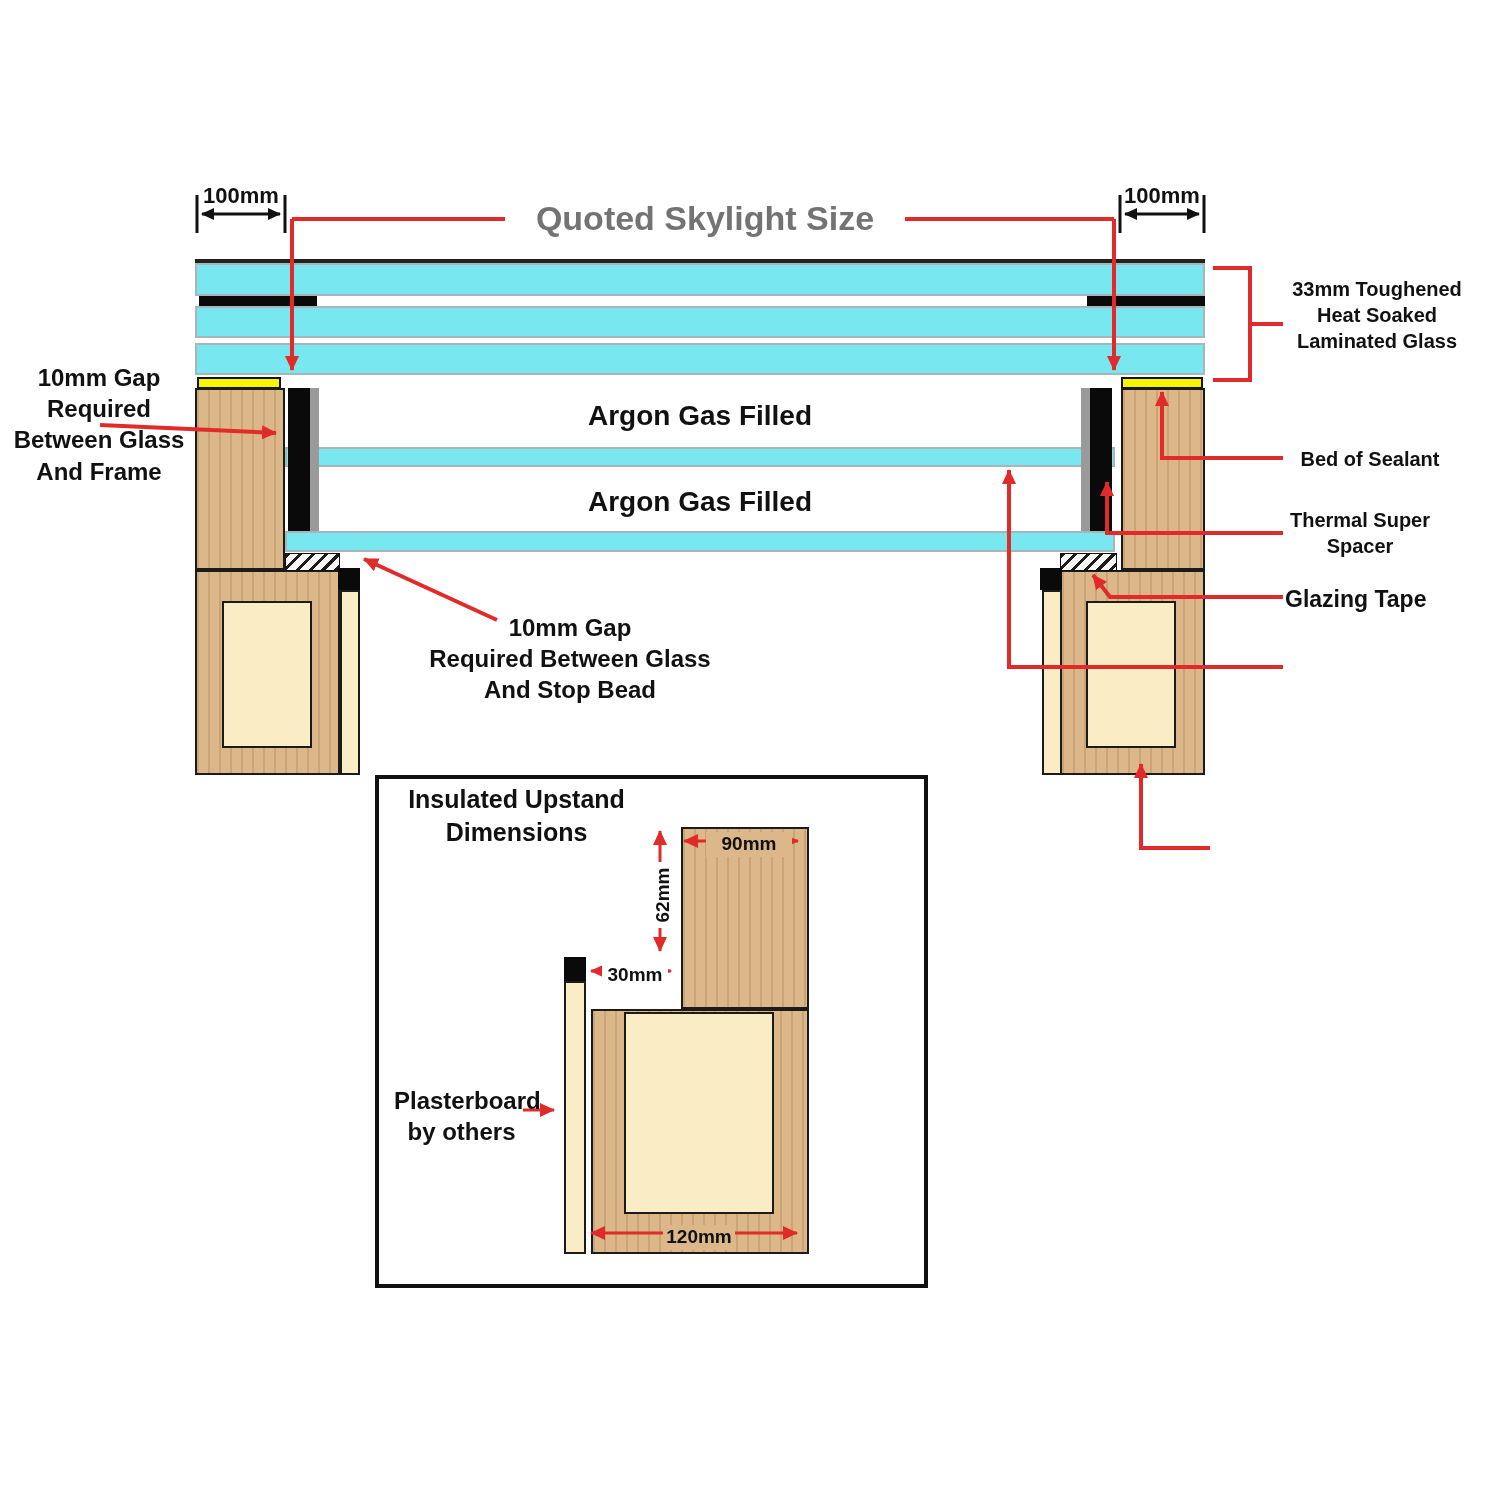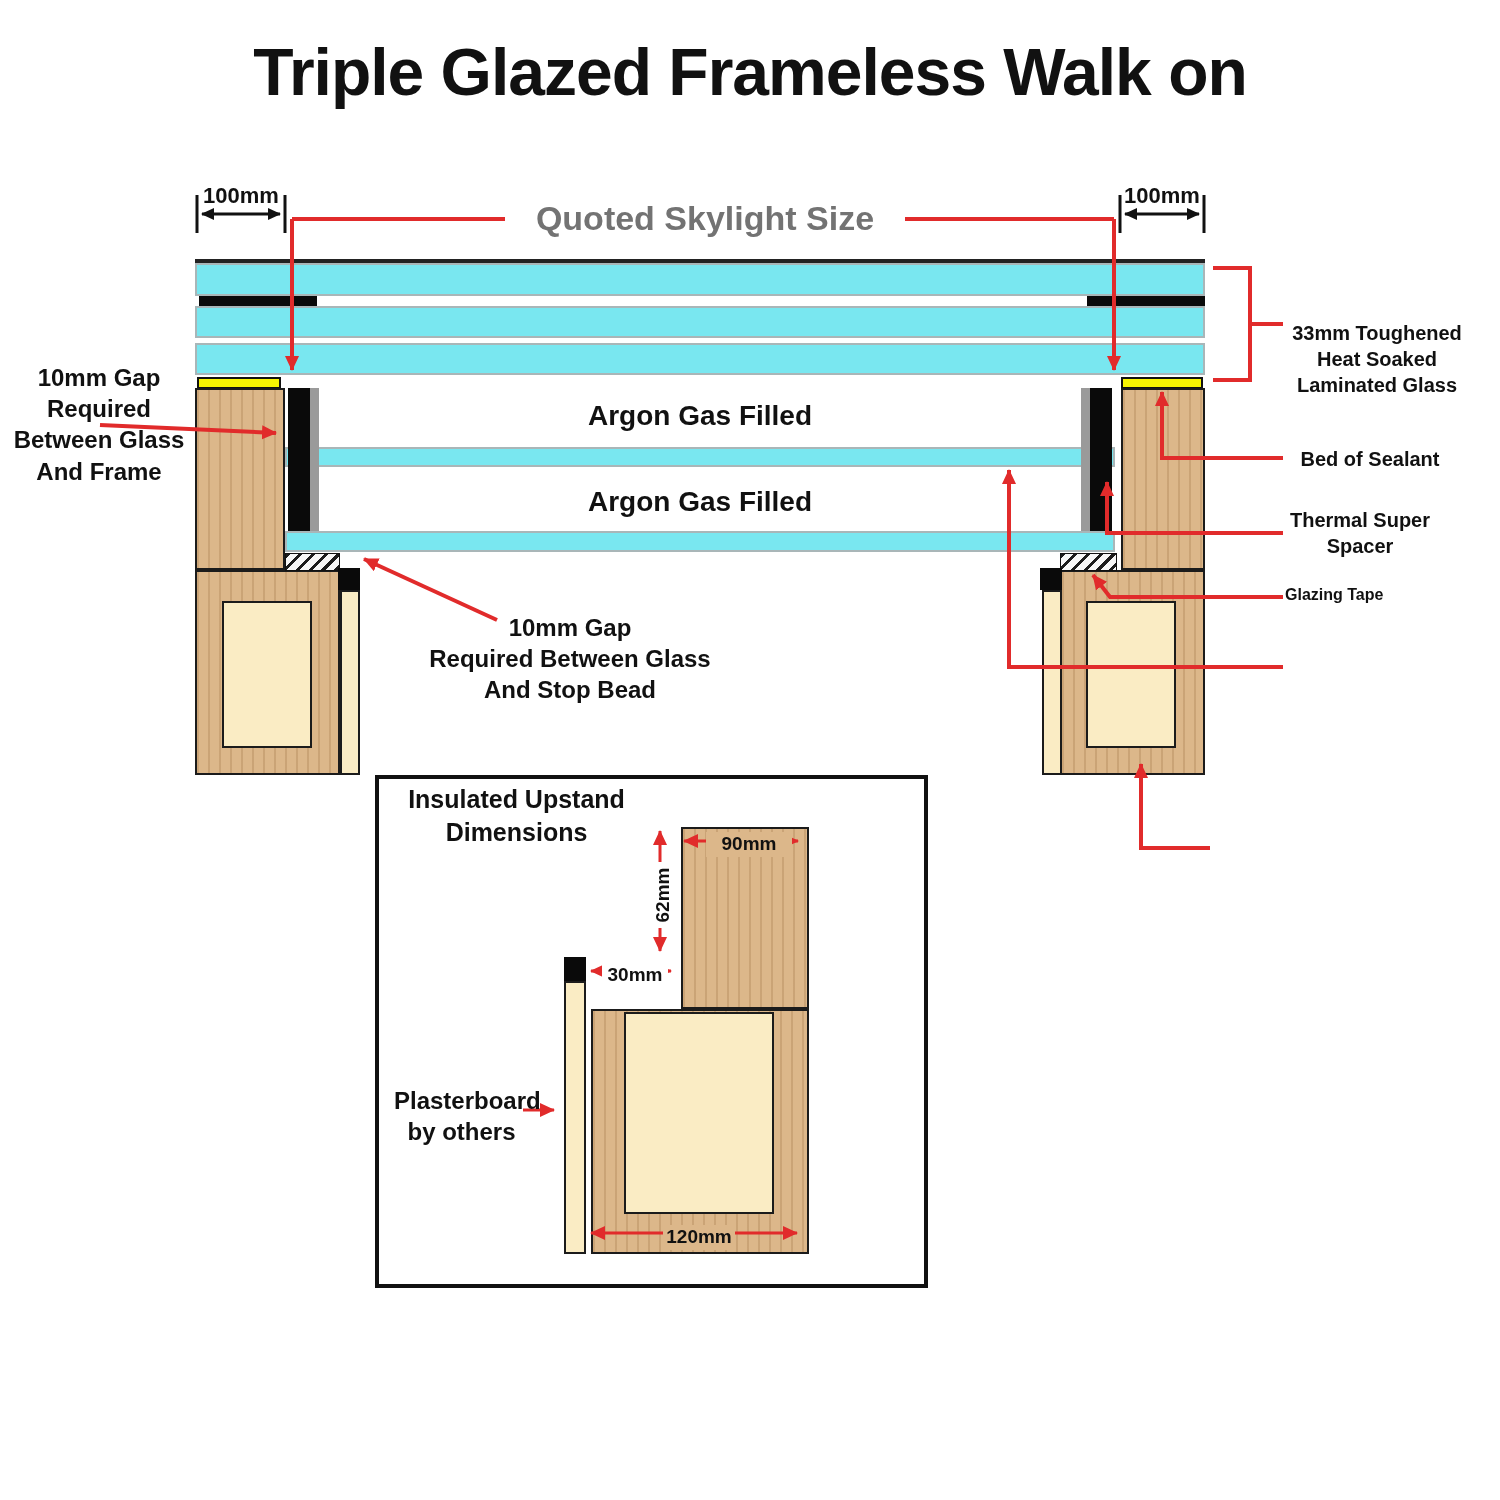--- a/index.html
+++ b/index.html
@@ -22,21 +22,20 @@
          font-size:66px;font-weight:800;letter-spacing:-1px;z-index:10;}
   #ann{position:absolute;left:0;top:0;z-index:5;pointer-events:none;}
   #inset{position:absolute;left:375px;top:775px;width:545px;height:505px;
          border:4px solid #111;background:#fff;}
 </style>
 </head>
 <body>
 
 <div id="canvas">
 
-  <div id="title">Triple Glazed Frameless Walk on</div>
 
   <div class="abs" style="left:195px;top:259px;width:1010px;height:4px;background:#222;"></div>
   <div class="abs glass" style="left:195px;top:263px;width:1010px;height:33px;"></div>
   <div class="abs glass" style="left:195px;top:306px;width:1010px;height:32px;"></div>
   <div class="abs glass" style="left:195px;top:343px;width:1010px;height:32px;"></div>
   <div class="abs blacksq" style="left:199px;top:296px;width:118px;height:10px;"></div>
   <div class="abs blacksq" style="left:1087px;top:296px;width:118px;height:10px;"></div>
 
   <div class="abs yellow" style="left:197px;top:377px;width:84px;height:12px;"></div>
   <div class="abs yellow" style="left:1121px;top:377px;width:82px;height:12px;"></div>
@@ -105,31 +104,31 @@
       <path d="M591,1233 H797" marker-start="url(#ar)" marker-end="url(#ar)"></path>
       <path d="M523,1110 H554" marker-end="url(#ar)"></path>
     </g>
   </svg>
 
   <div class="lbl" style="left:193px;top:182px;width:96px;font-size:22px;">100mm</div>
   <div class="lbl" style="left:1116px;top:182px;width:92px;font-size:22px;">100mm</div>
   <div class="lbl red" style="left:505px;top:196px;width:400px;font-size:34px;background:#fff;">Quoted Skylight Size</div>
   <div class="lbl" style="left:460px;top:398px;width:480px;font-size:28px;">Argon Gas Filled</div>
   <div class="lbl" style="left:460px;top:484px;width:480px;font-size:28px;">Argon Gas Filled</div>
-  <div class="lbl" style="left:1288px;top:276px;width:178px;font-size:20px;margin-top:44px;">33mm Toughened
+  <div class="lbl" style="left:1288px;top:276px;width:178px;font-size:20px;">33mm Toughened
 Heat Soaked
 Laminated Glass</div>
   <div class="lbl" style="left:8px;top:362px;width:182px;font-size:24px;">10mm Gap
 Required
 Between Glass
 And Frame</div>
   <div class="lbl" style="left:1285px;top:446px;width:170px;font-size:20px;text-align:center;">Bed of Sealant</div>
   <div class="lbl" style="left:1285px;top:507px;width:150px;font-size:20px;">Thermal Super
 Spacer</div>
-  <div class="lbl" style="left:1285px;top:585px;width:170px;font-size:16px;text-align:left;">Glazing Tape</div>
+  <div class="lbl" style="left:1285px;top:585px;width:170px;font-size:23px;text-align:left;">Glazing Tape</div>
   <div class="lbl" style="left:415px;top:612px;width:310px;font-size:24px;">10mm Gap
 Required Between Glass
 And Stop Bead</div>
 
   <div id="inset">
     <div class="abs wood" style="left:302px;top:48px;width:128px;height:182px;"></div>
     <div class="abs wood" style="left:212px;top:230px;width:218px;height:245px;"></div>
     <div class="abs cream" style="left:245px;top:233px;width:150px;height:202px;"></div>
     <div class="abs blacksq" style="left:185px;top:178px;width:22px;height:24px;"></div>
     <div class="abs cream" style="left:185px;top:202px;width:22px;height:273px;"></div>

